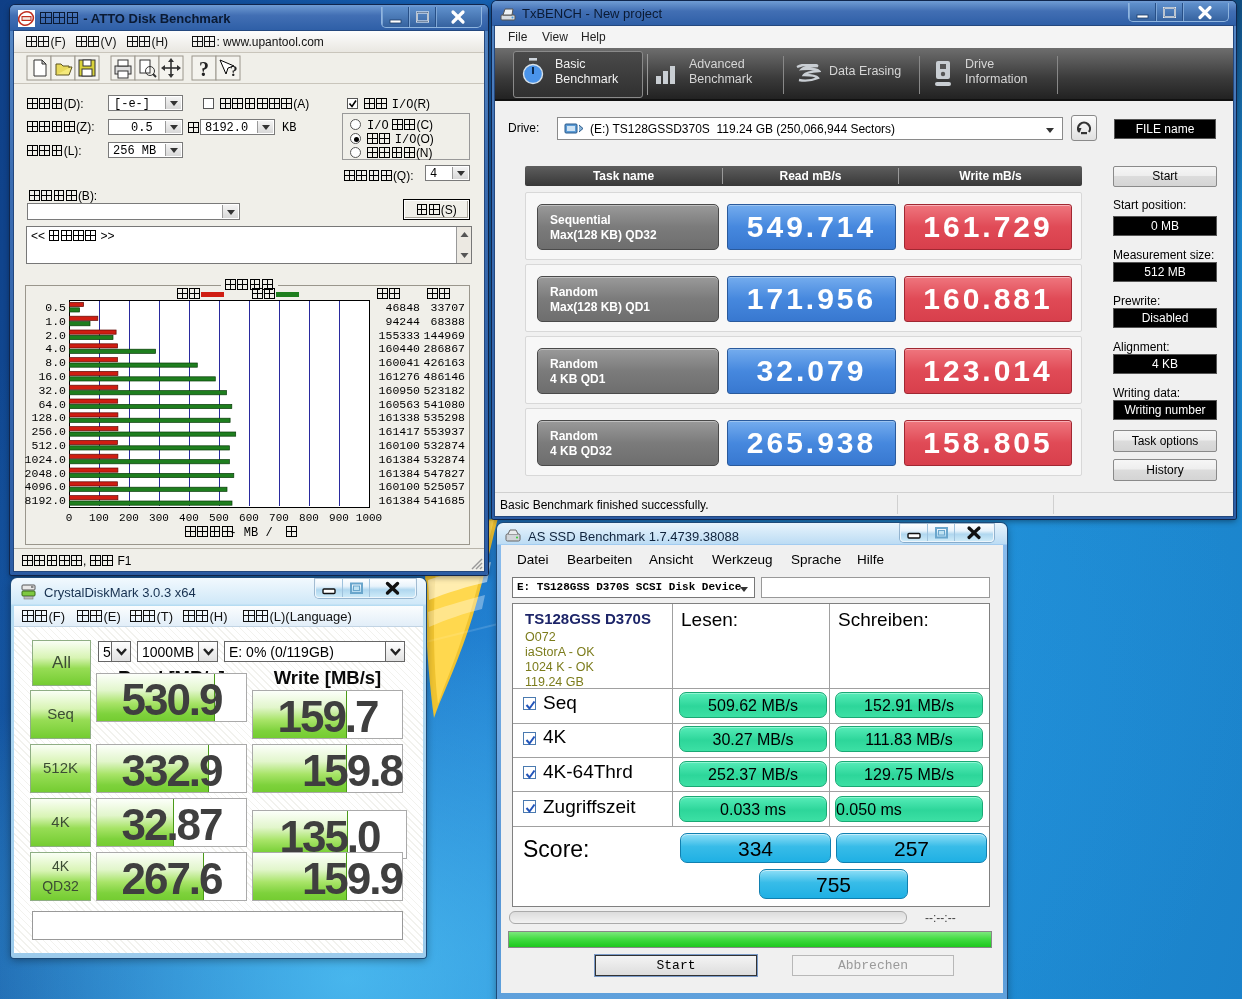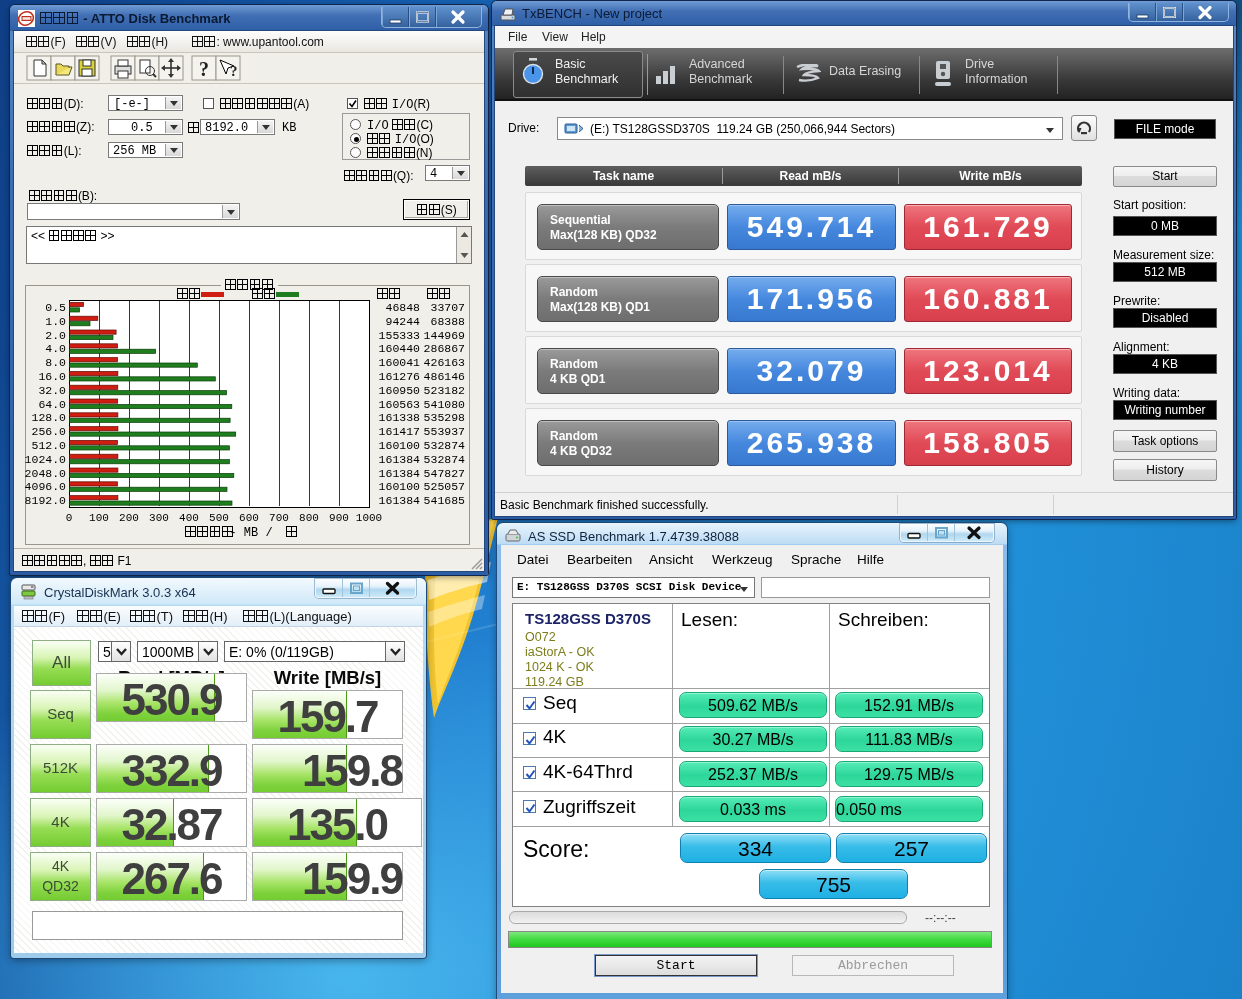--- a/index.html
+++ b/index.html
@@ -400,21 +400,21 @@
             <path d="M15 3 l4 3.5 l-4 3.5" fill="#8ab4d8" stroke="#2a5a8c"></path>
           </svg>
           <span style="position:absolute;left:32px;top:4px;color:#000">(E:) TS128GSSD370S&nbsp;&nbsp;119.24 GB (250,066,944 Sectors)</span>
           <span class="car" style="left:auto;right:8px;top:10px;margin:0"></span>
         </div>
         <div class="abs" style="left:576px;top:12px;width:26px;height:26px;background:linear-gradient(#fcfcfc,#e0e0e0);border:1px solid #8a8a8a;border-radius:3px"><svg width="24" height="24" viewBox="0 0 24 24">
             <path d="M7 16 a6 6 0 1 1 10 0" fill="none" stroke="#333" stroke-width="2.2"></path>
             <path d="M5.5 12 h4 l-2 5 z" fill="#333"></path>
             <rect x="9" y="16" width="6" height="2.2" fill="#333"></rect>
           </svg></div>
-        <div class="blackbox" style="left:619px;top:16px;width:102px;height:20px;line-height:18px">FILE mode</div>
+        <div class="blackbox" style="left:619px;top:16px;width:102px;height:20px;line-height:18px">FILE name</div>
         <div class="abs" style="left:30px;top:63px;width:557px;height:20px;background:linear-gradient(#5e5e5e,#383838);border-radius:2px;color:#fff;font-weight:bold;font-size:12px">
           <span style="position:absolute;left:0;width:197px;text-align:center;top:3px">Task name</span>
           <span style="position:absolute;left:197px;top:2px;bottom:2px;width:1px;background:#9a9a9a"></span>
           <span style="position:absolute;left:198px;width:175px;text-align:center;top:3px">Read mB/s</span>
           <span style="position:absolute;left:373px;top:2px;bottom:2px;width:1px;background:#9a9a9a"></span>
           <span style="position:absolute;left:374px;width:183px;text-align:center;top:3px">Write mB/s</span>
         </div>
         <div class="btn7" style="left:618px;top:63px;width:104px;height:21px;line-height:19px">Start</div>
         <div class="abs" style="left:30px;top:89px;width:557px;height:68px;background:#f7f7f7;border:1px solid #d8d8d8;border-radius:2px">
           <div style="position:absolute;left:11px;top:11px;width:182px;height:46px;background:linear-gradient(#9a9a9a,#7b7b7b 50%,#6e6e6e);border:1px solid #4a4a4a;border-radius:5px;box-shadow:inset 0 1px 0 #c0c0c0;color:#fff;font-size:12px;font-weight:bold;line-height:15px;padding:8px 0 0 12px">Sequential<br>Max(128 KB) QD32</div>
@@ -525,21 +525,21 @@
       </div>
       <div style="position:absolute;left:238px;top:117px;width:151px;height:49px;background:#fff;border:1px solid #aaa">
         <div style="position:absolute;left:0;top:0;bottom:0;width:63%;background:linear-gradient(#fcfffa 0%,#e2f6cc 35%,#a8e468 62%,#7ed23c 85%,#74cc31 100%);border-right:1px solid #4a9a18"></div>
         <div style="position:absolute;left:0;right:0;top:1px;text-align:right;font-size:44px;font-weight:bold;color:#3f3f3f;letter-spacing:-2px">159.8</div>
       </div>
       <div style="position:absolute;left:16px;top:171px;width:61px;height:49px;background:linear-gradient(#fafff5 0%,#d8f4b4 38%,#97dd55 62%,#74cc31 100%);border:1px solid #8fae84;text-align:center;font-size:15px;color:#3c4c34;line-height:46px;">4K</div>
       <div style="position:absolute;left:82px;top:171px;width:151px;height:49px;background:#fff;border:1px solid #aaa">
         <div style="position:absolute;left:0;top:0;bottom:0;width:52%;background:linear-gradient(#fcfffa 0%,#e2f6cc 35%,#a8e468 62%,#7ed23c 85%,#74cc31 100%);border-right:1px solid #4a9a18"></div>
         <div style="position:absolute;left:0;right:0;top:1px;text-align:center;font-size:44px;font-weight:bold;color:#3f3f3f;letter-spacing:-2px">32.87</div>
       </div>
-      <div style="position:absolute;left:238px;top:171px;width:170px;height:49px;background:#fff;border:1px solid #aaa">
+      <div style="position:absolute;left:238px;top:183px;width:155px;height:49px;background:#fff;border:1px solid #aaa">
         <div style="position:absolute;left:0;top:0;bottom:0;width:62%;background:linear-gradient(#fcfffa 0%,#e2f6cc 35%,#a8e468 62%,#7ed23c 85%,#74cc31 100%);border-right:1px solid #4a9a18"></div>
         <div style="position:absolute;left:0;right:0;top:1px;text-align:center;font-size:44px;font-weight:bold;color:#3f3f3f;letter-spacing:-2px">135.0</div>
       </div>
       <div style="position:absolute;left:16px;top:225px;width:61px;height:49px;background:linear-gradient(#fafff5 0%,#d8f4b4 38%,#97dd55 62%,#74cc31 100%);border:1px solid #8fae84;text-align:center;font-size:14px;color:#3c4c34;line-height:20px;padding-top:3px;">4K<br>QD32</div>
       <div style="position:absolute;left:82px;top:225px;width:151px;height:49px;background:#fff;border:1px solid #aaa">
         <div style="position:absolute;left:0;top:0;bottom:0;width:72%;background:linear-gradient(#fcfffa 0%,#e2f6cc 35%,#a8e468 62%,#7ed23c 85%,#74cc31 100%);border-right:1px solid #4a9a18"></div>
         <div style="position:absolute;left:0;right:0;top:1px;text-align:center;font-size:44px;font-weight:bold;color:#3f3f3f;letter-spacing:-2px">267.6</div>
       </div>
       <div style="position:absolute;left:238px;top:225px;width:151px;height:49px;background:#fff;border:1px solid #aaa">
         <div style="position:absolute;left:0;top:0;bottom:0;width:63%;background:linear-gradient(#fcfffa 0%,#e2f6cc 35%,#a8e468 62%,#7ed23c 85%,#74cc31 100%);border-right:1px solid #4a9a18"></div>

